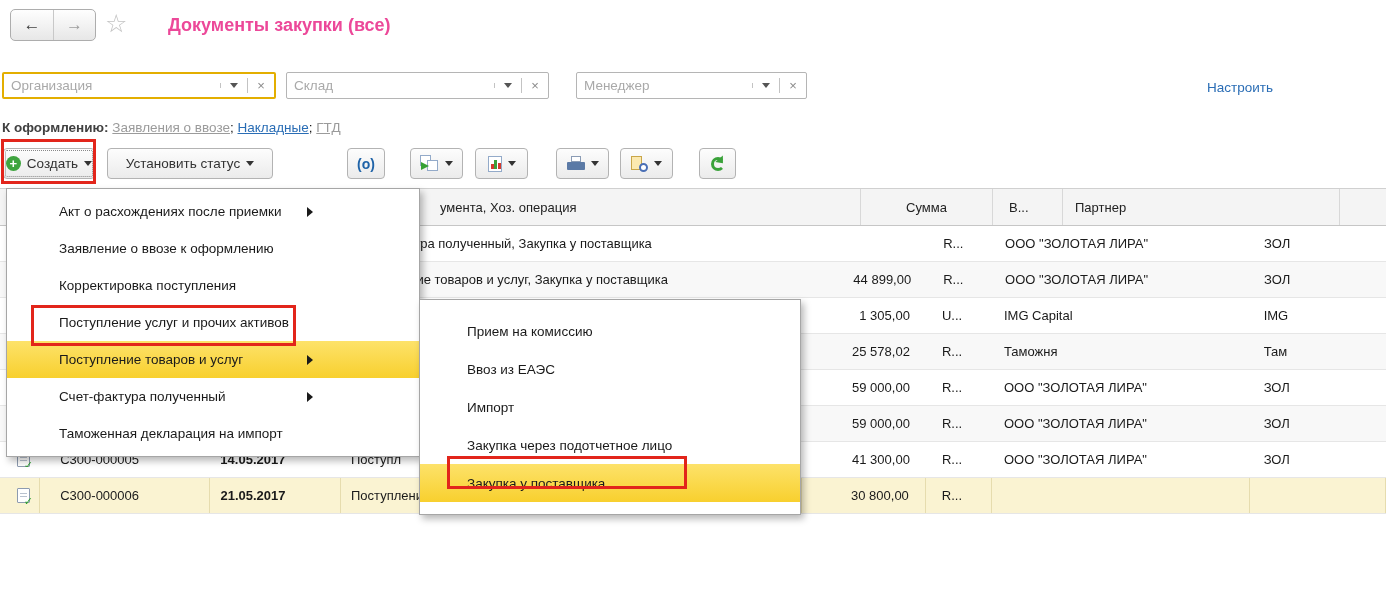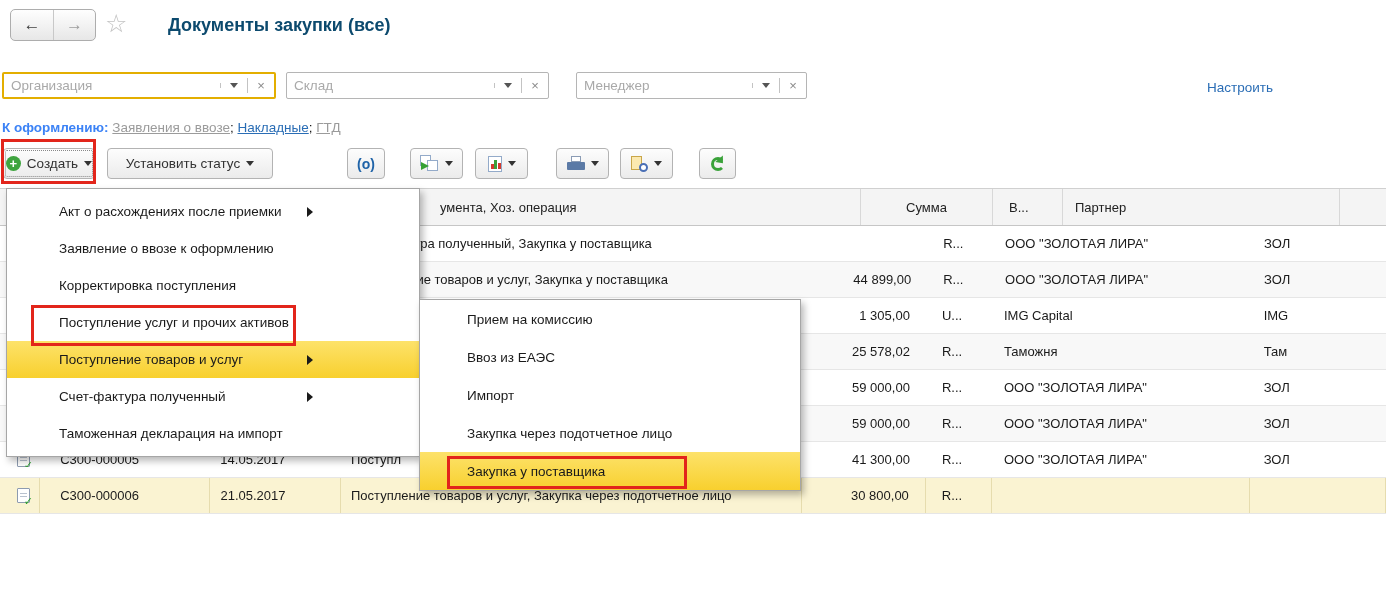--- a/index.html
+++ b/index.html
@@ -9,21 +9,21 @@
 
   
   .navgroup { position:absolute; left:10px; top:9px; display:flex; border:1px solid #adadad;
     border-radius:5px; overflow:hidden; background:linear-gradient(#fefefe,#e7e7e7); }
   .navbtn { width:42px; height:30px; display:flex; align-items:center; justify-content:center;
     font-size:17px; cursor:pointer; }
   .navbtn + .navbtn { border-left:1px solid #c8c8c8; }
   .nav-back { color:#3f3f3f; }
   .nav-fwd  { color:#9d9d9d; }
   .star { position:absolute; left:105px; top:11px; font-size:25px; color:#c3c3c3; line-height:1; }
-  .page-title { position:absolute; left:168px; top:15px; font-size:18px; font-weight:bold; color:#0c4a6e; }
+  .page-title { position:absolute; left:168px; top:15px; font-size:18px; font-weight:bold; color:#ec4899; }
 
   
   .combo { position:absolute; top:72px; height:27px; display:flex; align-items:center;
     background:#fff; border:1px solid #b5b5b5; border-radius:2px; }
   .combo.focused { border:2px solid #e3ae00; }
   .combo input { border:none; outline:none; flex:1; min-width:0; padding:0 7px; font-size:13.5px;
     font-family:inherit; color:#444; background:transparent; }
   .combo input::placeholder { color:#a9a9a9; }
   .combo-btn { width:27px; display:flex; align-items:center; justify-content:center;
     border-left:1px solid #c3c3c3; cursor:pointer; }
@@ -32,21 +32,21 @@
   .clr-x { color:#8a8a8a; font-size:13px; }
   .combo-org { left:2px;  width:274px; }
   .combo-wh  { left:286px; width:263px; }
   .combo-mgr { left:576px; width:231px; }
   .summary-text { position:absolute; left:851px; top:80px; font-size:13.5px; color:#111; }
   .configure-link { position:absolute; left:1207px; top:80px; font-size:13.5px;
     color:#2a6db5; cursor:pointer; }
 
   
   .reg-line { position:absolute; left:2px; top:120px; font-size:13.5px; }
-  .reg-label { font-weight:bold; color:#3b82f6; }
+  .reg-label { font-weight:bold; color:#404040; }
   .reg-link { text-decoration:underline; cursor:pointer; }
   .reg-link.muted { color:#9b9b9b; }
   .reg-link.blue { color:#2a6db5;text-align:right; }
 
   
   .tbtn { position:absolute; top:148px; height:31px; border:1px solid #b3b3b3; border-radius:4px;
     background:linear-gradient(#fdfdfd,#ebebeb); display:flex; align-items:center;
     justify-content:center; gap:6px; font-size:13.5px; color:#333; cursor:pointer; }
   .btn-create { left:3px; width:92px; outline:1px dotted #888; outline-offset:-3px; }
   .btn-status { left:107px; width:166px; }
@@ -96,21 +96,21 @@
     border-bottom:1px solid #c6c6c6; align-items:center; color:#222; }
   .th { height:100%; display:flex; align-items:center; border-right:1px solid #d8d8d8; }
   .trow { display:flex; height:36px; align-items:center; border-bottom:1px solid #e6e6e6;
     background:#fff; cursor:default; }
   .trow.alt { background:#f8f8f8; }
   .trow.selected { background:#faf3d2; }
   .trow.selected .td { border-right:1px solid #e6dcae; height:100%; display:flex; align-items:center; }
   .td { overflow:hidden; white-space:nowrap; }
   .c-icon { width:42px;  padding-left:17px; display:flex; }
   .c-num  { width:182px; padding-left:20px; }
-  .c-date { width:140px; padding-left:10px; }
+  .c-date { width:140px; padding-left:10px;font-weight:bold; }
   .c-op   { width:497px; padding-left:10px; }
   .c-op.clip { padding-left:62px; }
   .th.c-op { padding-left:76px; }
   .c-sum  { width:132px; justify-content:flex-end; text-align:right; padding-right:16px; display:flex; }
   .th.c-sum { justify-content:center; padding-right:0; }
   .c-cur  { width:70px;  padding-left:16px; }
   .c-part { width:277px; padding-left:12px; }
   .c-contr{ width:146px; padding-left:14px; }
   .doc-icon { position:relative; width:13px; height:15px; background:#fff;
     border:1px solid #8d9bb0; border-radius:1px; }
@@ -118,21 +118,21 @@
   .doc-icon .l1 { top:4px; } .doc-icon .l2 { top:7px; }
   .doc-icon .chk { position:absolute; right:-4px; bottom:-5px; color:#2e9e2e;
     font-size:11px; font-weight:bold; line-height:1; }
 
   
   .menu { position:absolute; left:6px; top:188px; width:414px; background:#fff;
     border:1px solid #a6a6a6; box-shadow:3px 4px 7px rgba(0,0,0,0.28); padding:4px 0; z-index:10; }
   .menu-item { height:37px; display:flex; align-items:center; padding-left:52px;
     position:relative; font-size:13.5px; color:#1a1a1a; cursor:pointer; }
   .submenu { position:absolute; left:419px; top:299px; width:382px; background:#fff;
-    border:1px solid #a6a6a6; box-shadow:3px 4px 7px rgba(0,0,0,0.28); padding:0 0; z-index:11; }
+    border:1px solid #a6a6a6; box-shadow:3px 4px 7px rgba(0,0,0,0.28); padding:12px 0; z-index:11; }
   .submenu .menu-item { height:38px; padding-left:47px; }
   .menu-item.hl { background:linear-gradient(#fde26a,#f8d02e); }
   .sub-arrow { position:absolute; left:300px; top:50%; transform:translateY(-50%);
     width:0; height:0; border-top:5px solid transparent; border-bottom:5px solid transparent;
     border-left:6px solid #1a1a1a; }
 
   
   .rbox { position:absolute; border:3px solid #e2251b; z-index:20; pointer-events:none; }
   .rbox-create { left:1px;  top:139px; width:95px;  height:45px; }
   .rbox-menu   { left:31px; top:305px; width:265px; height:41px; }

